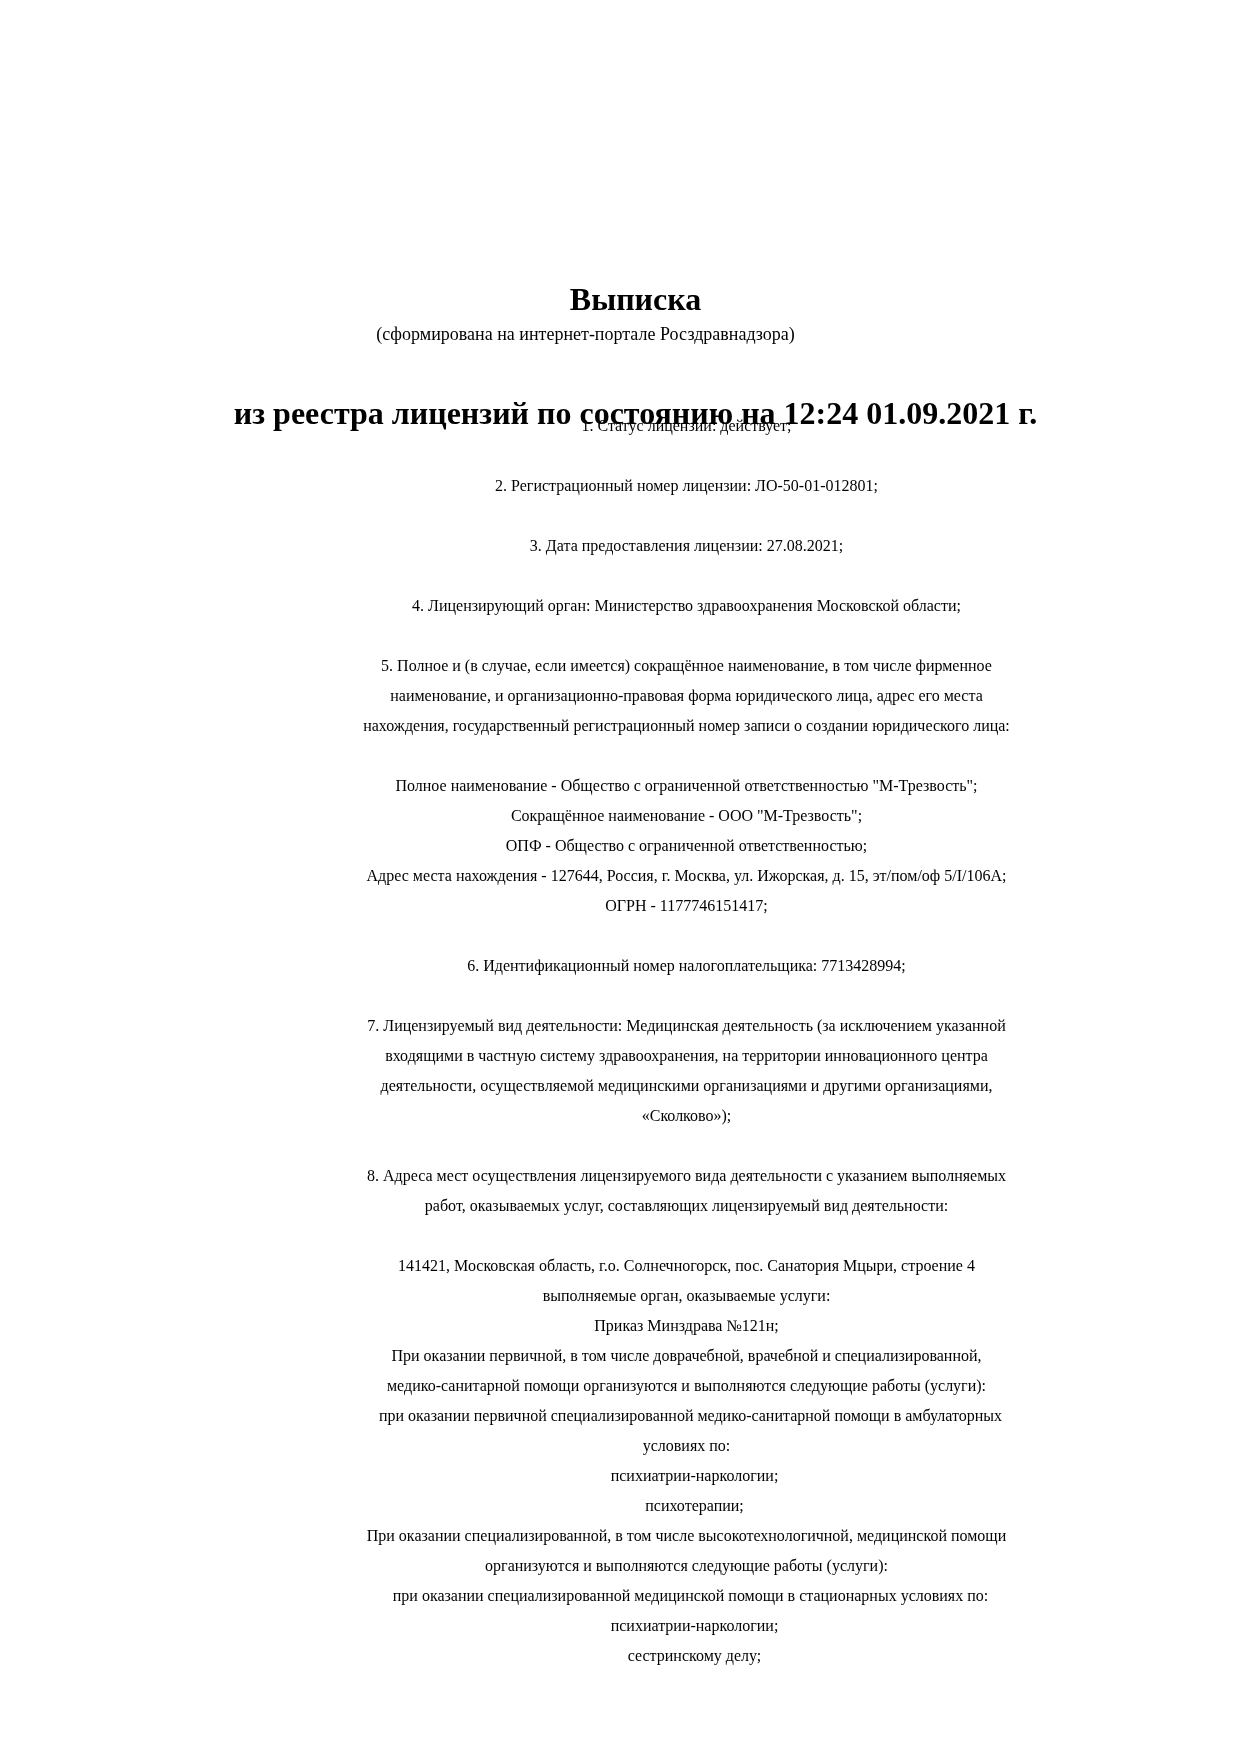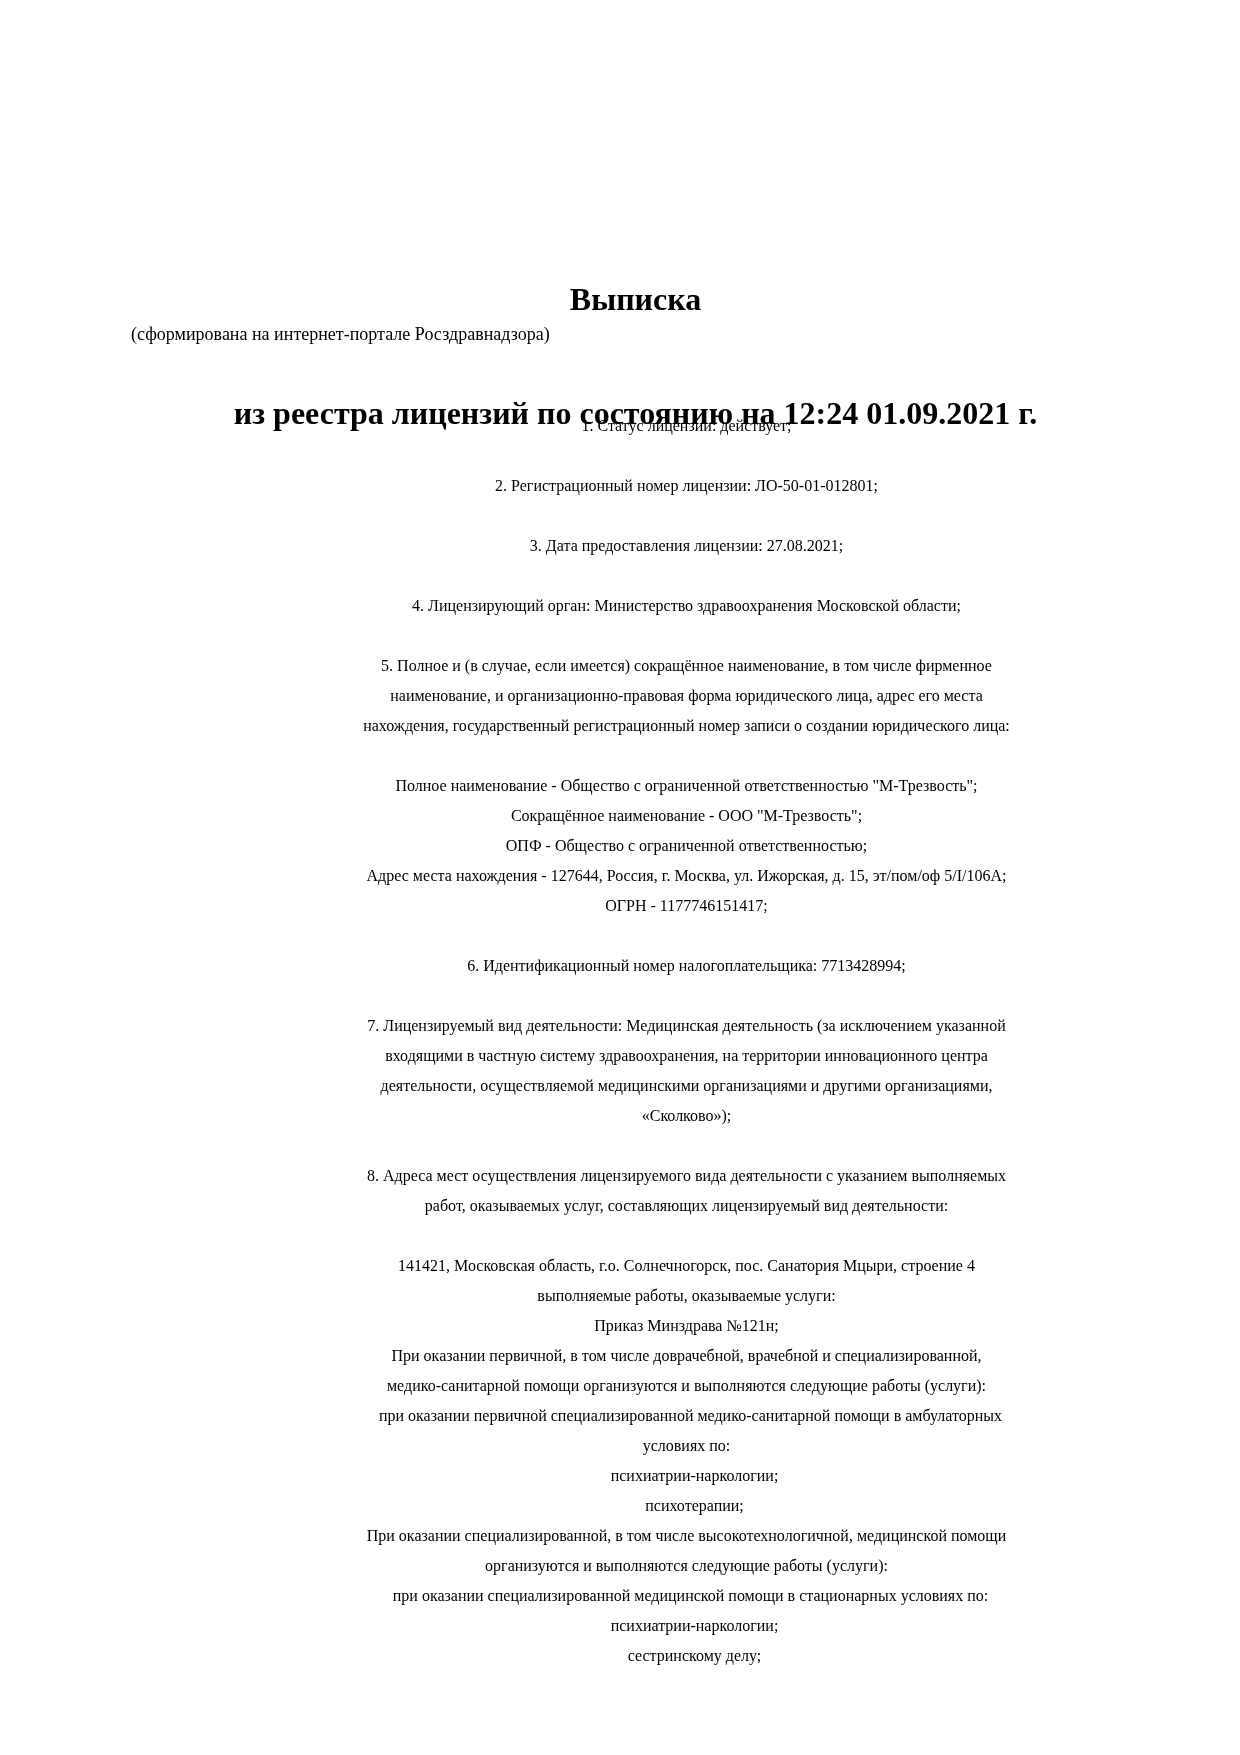--- a/index.html
+++ b/index.html
@@ -20,21 +20,21 @@
     top: 204px; left: 131px; width: 1009px;
     text-align: center;
     font-weight: bold;
     font-size: 32px;
     line-height: 38px;
     white-space: pre;
   }
   .subtitle {
     position: absolute;
     top: 322px; left: 131px; width: 909px;
-    text-align: left;
+    text-align: center;
     font-size: 18px;
     line-height: 24px;
     white-space: pre;
   }
   .body-text {
     position: absolute;
     top: 411px; left: 144px; width: 1085px;
     font-size: 16px;
     line-height: 30px;
     text-align: center;
@@ -89,21 +89,21 @@
         <div class="line">входящими в частную систему здравоохранения, на территории инновационного центра</div>
         <div class="line">деятельности, осуществляемой медицинскими организациями и другими организациями,</div>
         <div class="line">«Сколково»);</div>
       </div>
       <div class="para">
         <div class="line">8. Адреса мест осуществления лицензируемого вида деятельности с указанием выполняемых</div>
         <div class="line">работ, оказываемых услуг, составляющих лицензируемый вид деятельности:</div>
       </div>
       <div class="para">
         <div class="line">141421, Московская область, г.о. Солнечногорск, пос. Санатория Мцыри, строение 4</div>
-        <div class="line">выполняемые работы, оказываемые услуги:</div>
+        <div class="line">выполняемые орган, оказываемые услуги:</div>
         <div class="line">Приказ Минздрава №121н;</div>
         <div class="line">При оказании первичной, в том числе доврачебной, врачебной и специализированной,</div>
         <div class="line">медико-санитарной помощи организуются и выполняются следующие работы (услуги):</div>
         <div class="line">  при оказании первичной специализированной медико-санитарной помощи в амбулаторных</div>
         <div class="line">условиях по:</div>
         <div class="line">    психиатрии-наркологии;</div>
         <div class="line">    психотерапии;</div>
         <div class="line">При оказании специализированной, в том числе высокотехнологичной, медицинской помощи</div>
         <div class="line">организуются и выполняются следующие работы (услуги):</div>
         <div class="line">  при оказании специализированной медицинской помощи в стационарных условиях по:</div>

